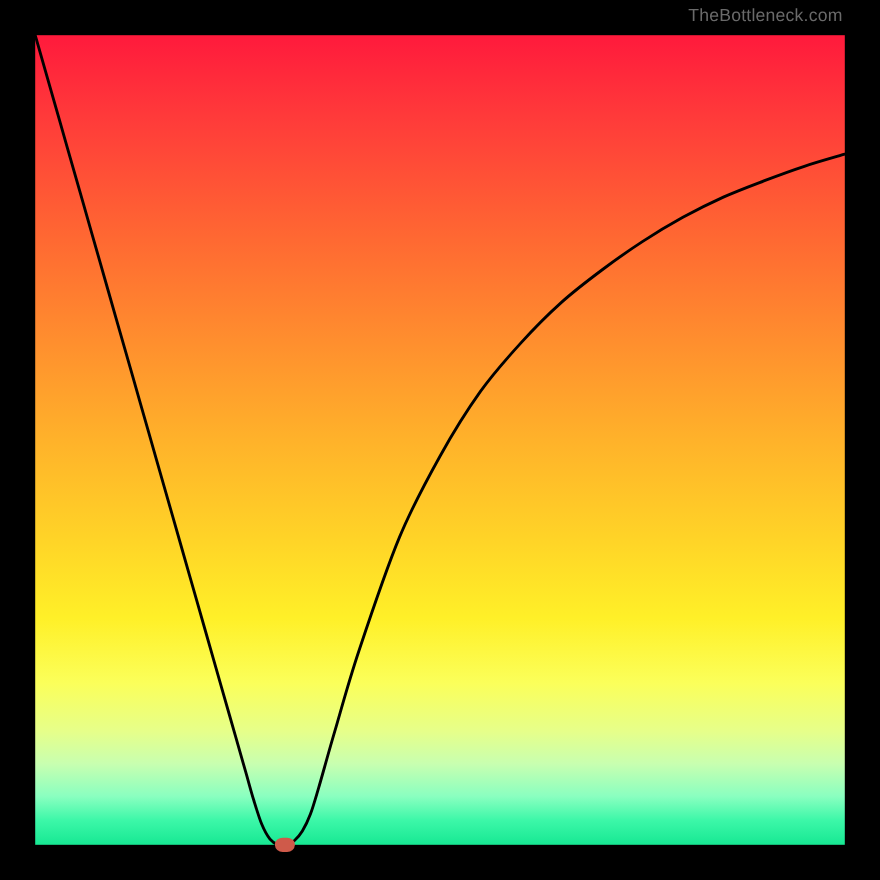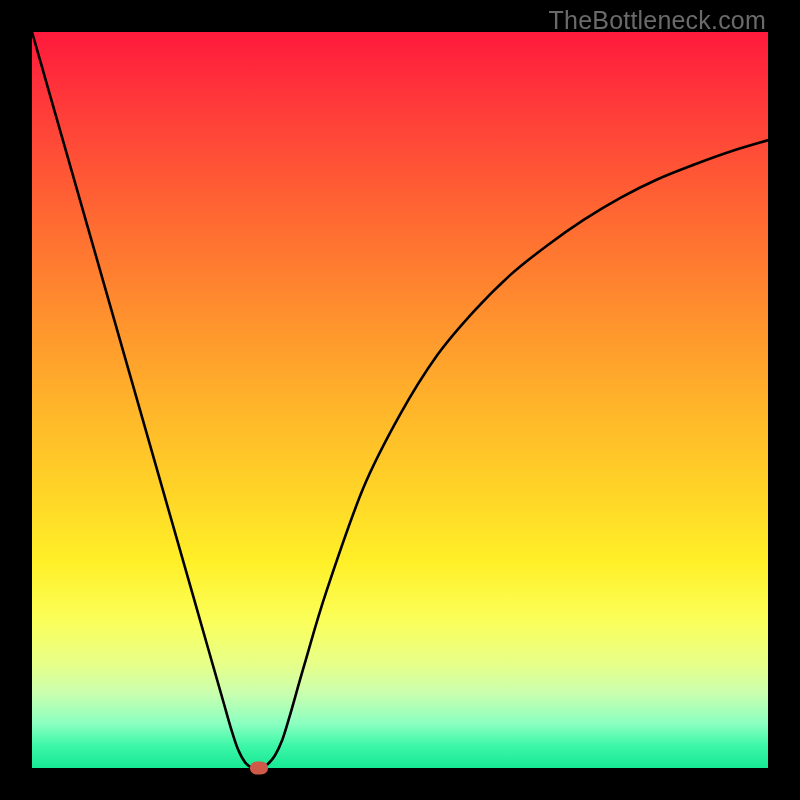--- a/index.html
+++ b/index.html
@@ -30,21 +30,21 @@
       #8affc0 94%,
       #3cf7a8 97%,
       #17e893 100%
     );
   }
   .watermark {
     position: absolute;
     top: 6px;
     right: 34px;
     color: #6a6a6a;
-    font-size: 25px;
+    font-size: 16px;
     letter-spacing: 0.2px;
     font-weight: 400;
   }
   .curve {
     position: absolute;
     left: 32px;
     top: 32px;
     width: 736px;
     height: 736px;
     overflow: visible;

